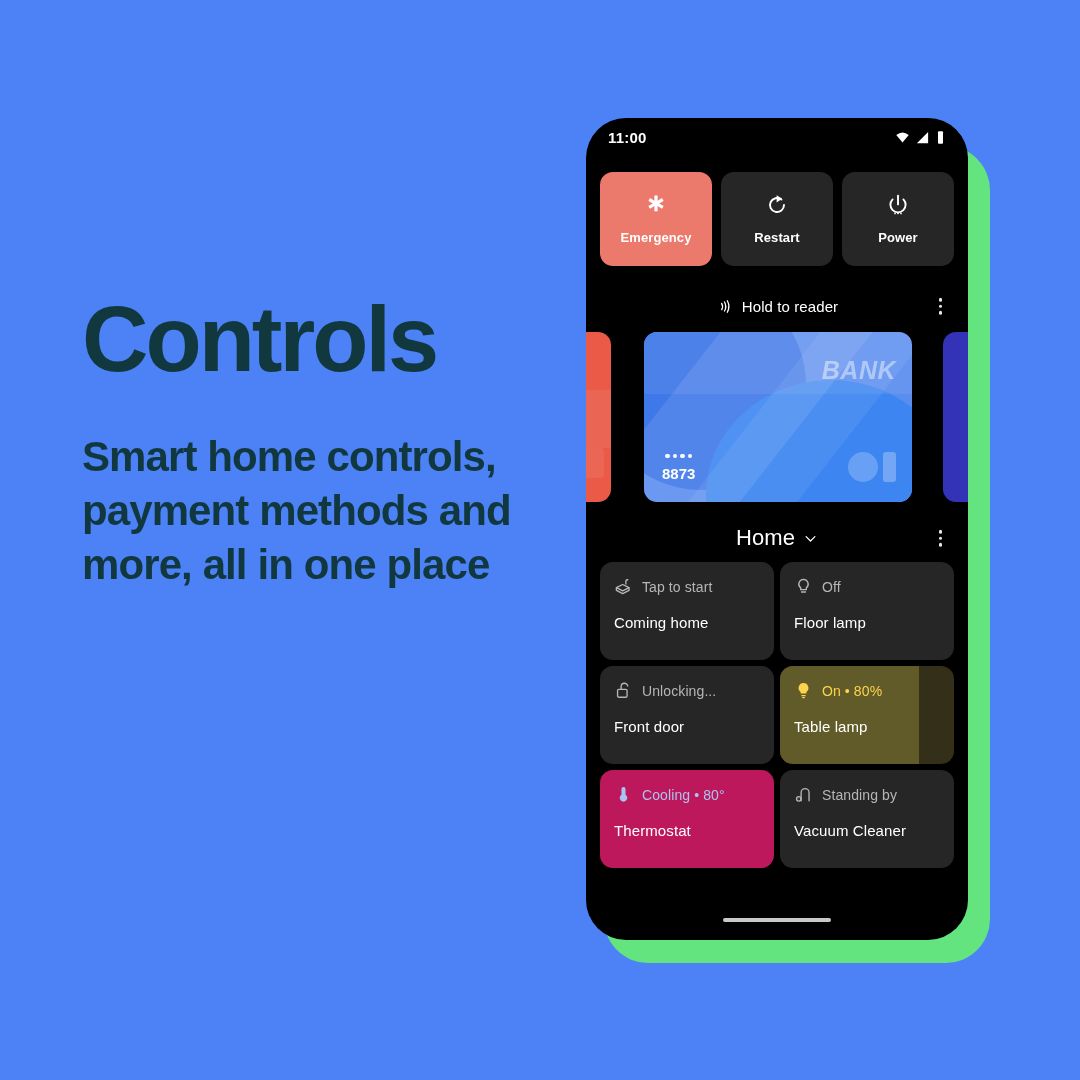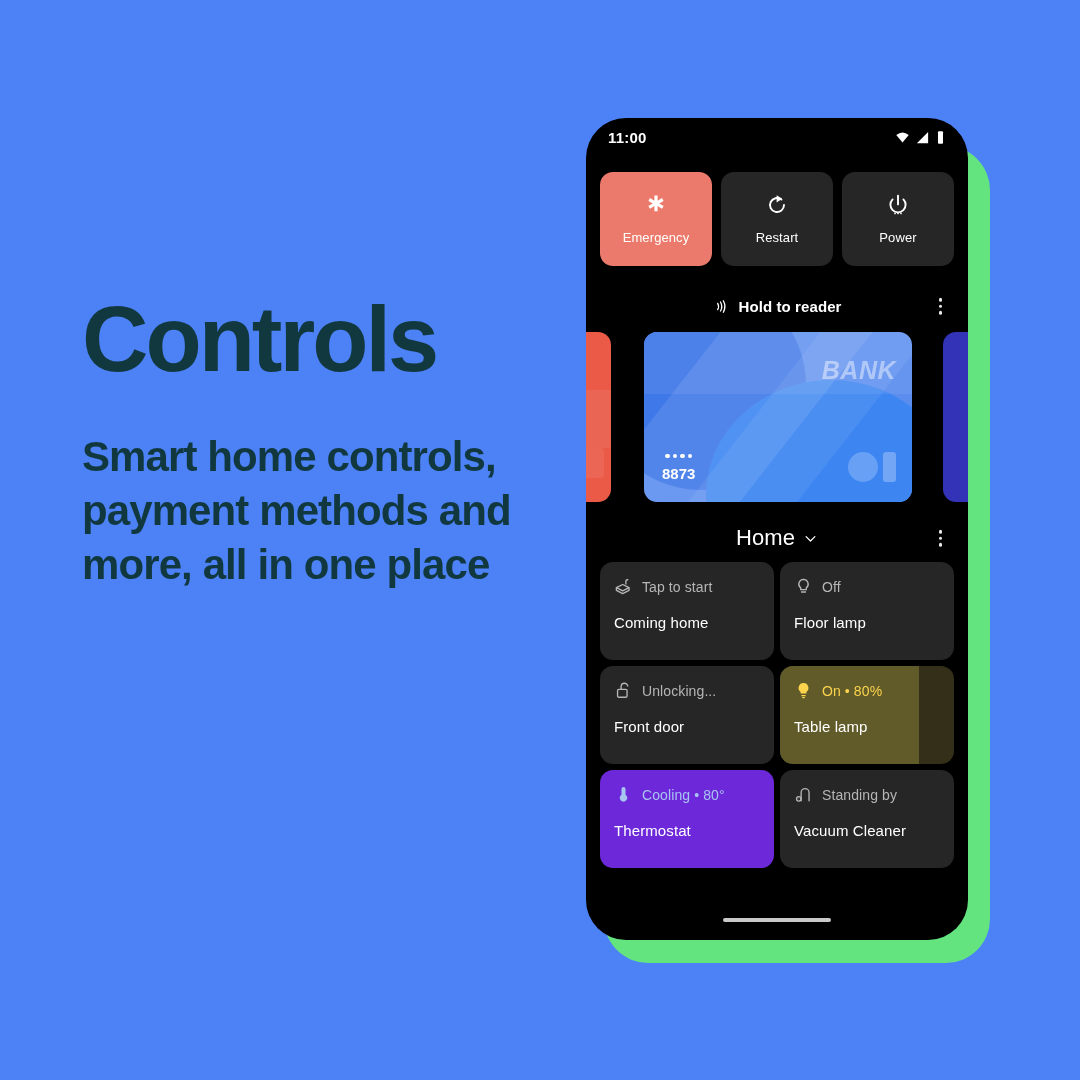--- a/index.html
+++ b/index.html
@@ -64,20 +64,21 @@
     padding:6px 22px 0 22px;
     color:#fff;
   }
   .status-time { font-size:15px; font-weight:bold; letter-spacing:0.2px; }
   .status-icons { display:flex; align-items:center; gap:5px; }
 
   
   .power-row {
     display:flex; gap:9px;
     padding:22px 14px 0 14px;
+    font-weight:bold;
   }
   .power-btn {
     flex:1;
     height:94px;
     border-radius:13px;
     background:#262626;
     display:flex; flex-direction:column;
     align-items:center; justify-content:center;
     gap:13px;
     color:#fff;
@@ -87,21 +88,21 @@
   .power-icon { width:24px; height:24px; display:block; }
 
   
   .wallet-head {
     position:relative;
     height:44px;
     display:flex; align-items:center; justify-content:center;
     margin-top:18px;
   }
   .wallet-head-inner { display:flex; align-items:center; gap:9px; color:#fff; }
-  .wallet-title { font-size:15px; font-weight:bold; letter-spacing:0.1px; }
+  .wallet-title { font-size:15px; font-weight:normal; letter-spacing:0.1px; }
   .kebab {
     position:absolute; right:22px; top:50%;
     transform:translateY(-50%);
     display:flex; flex-direction:column; gap:3px;
     padding:4px;
   }
   .kebab i { width:3.5px; height:3.5px; border-radius:50%; background:#e8e8e8; display:block; }
 
   .card-strip { position:relative; height:170px; margin-top:4px; }
   .pay-card {
@@ -189,21 +190,21 @@
     border-radius:13px;
     background:#262626;
     padding:15px 14px;
     overflow:hidden;
   }
   .tile-fill {
     position:absolute; left:0; top:0; bottom:0;
     background:#615b29;
   }
   .tile.dim { background:#332f18; }
-  .tile.cool { background:#6d28d9; }
+  .tile.cool { background:#be185d; }
   .tile-inner { position:relative; }
   .tile-status {
     display:flex; align-items:center; gap:9px;
     color:#b6b6b6; font-size:14px;
     letter-spacing:0.1px;
   }
   .tile-name {
     margin-top:18px;
     color:#fff; font-size:15px;
     letter-spacing:0.1px;

